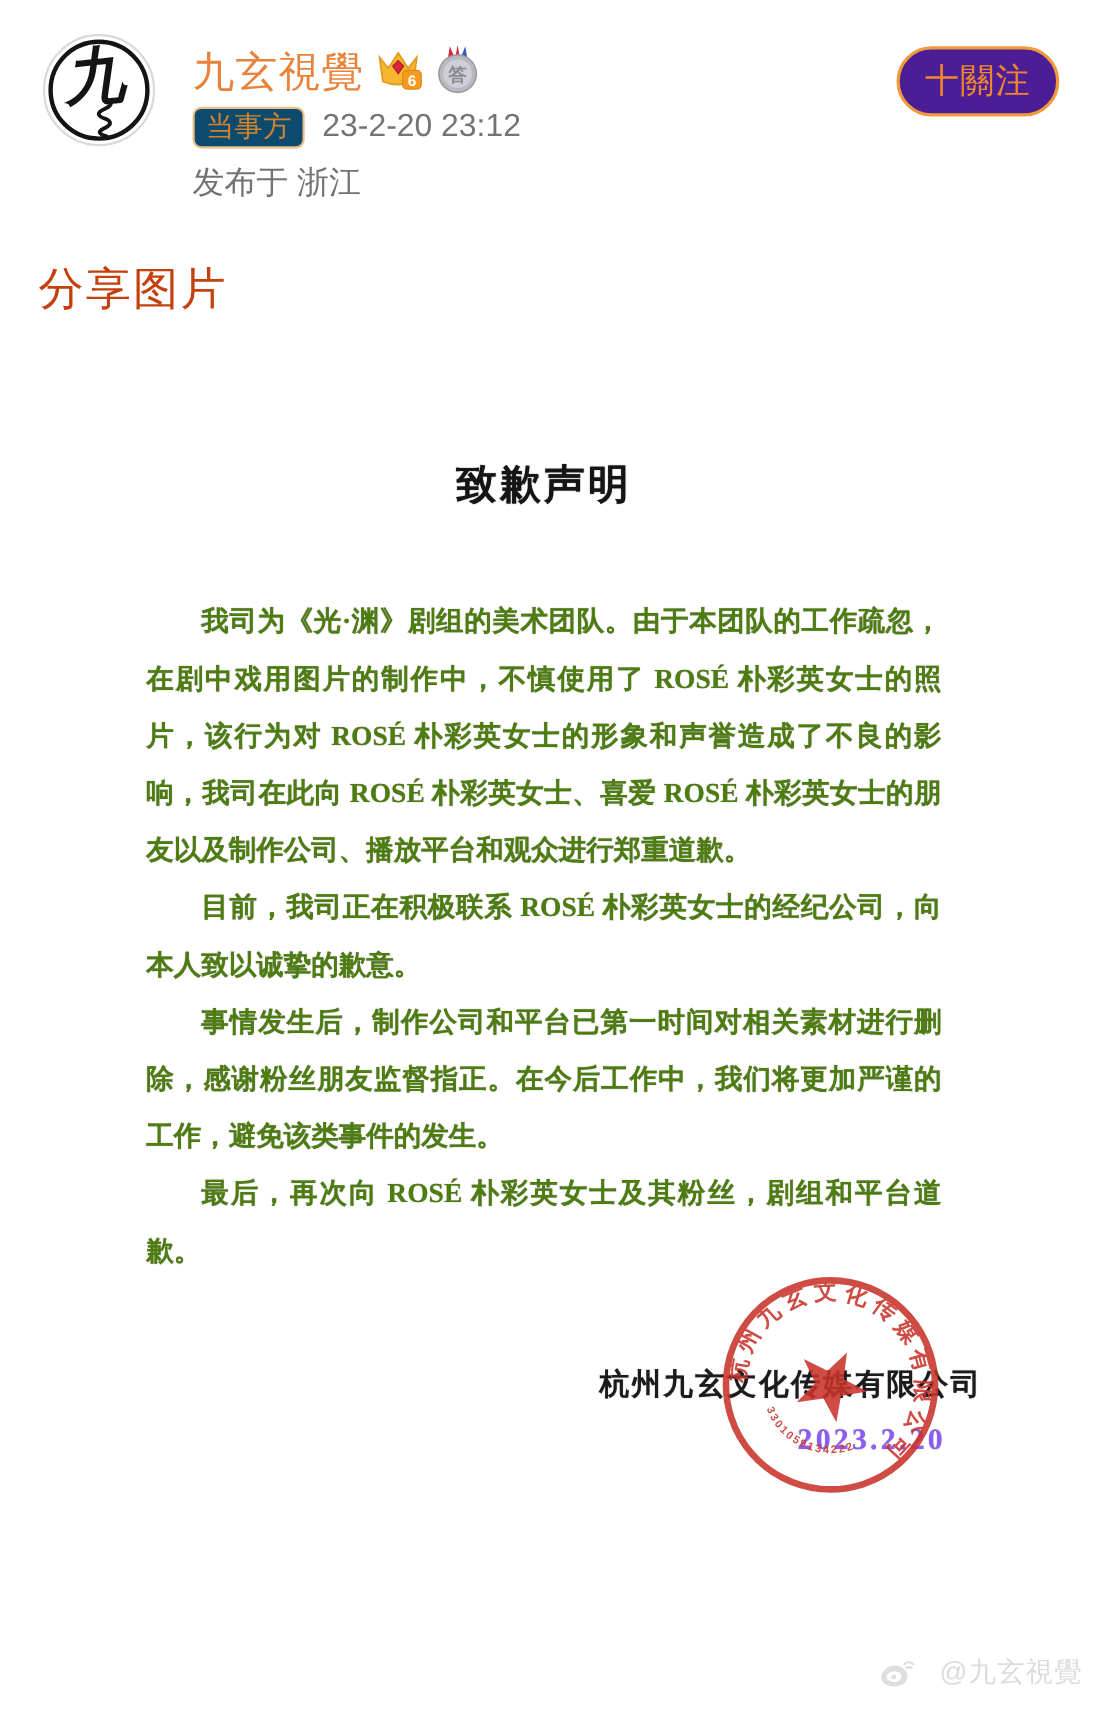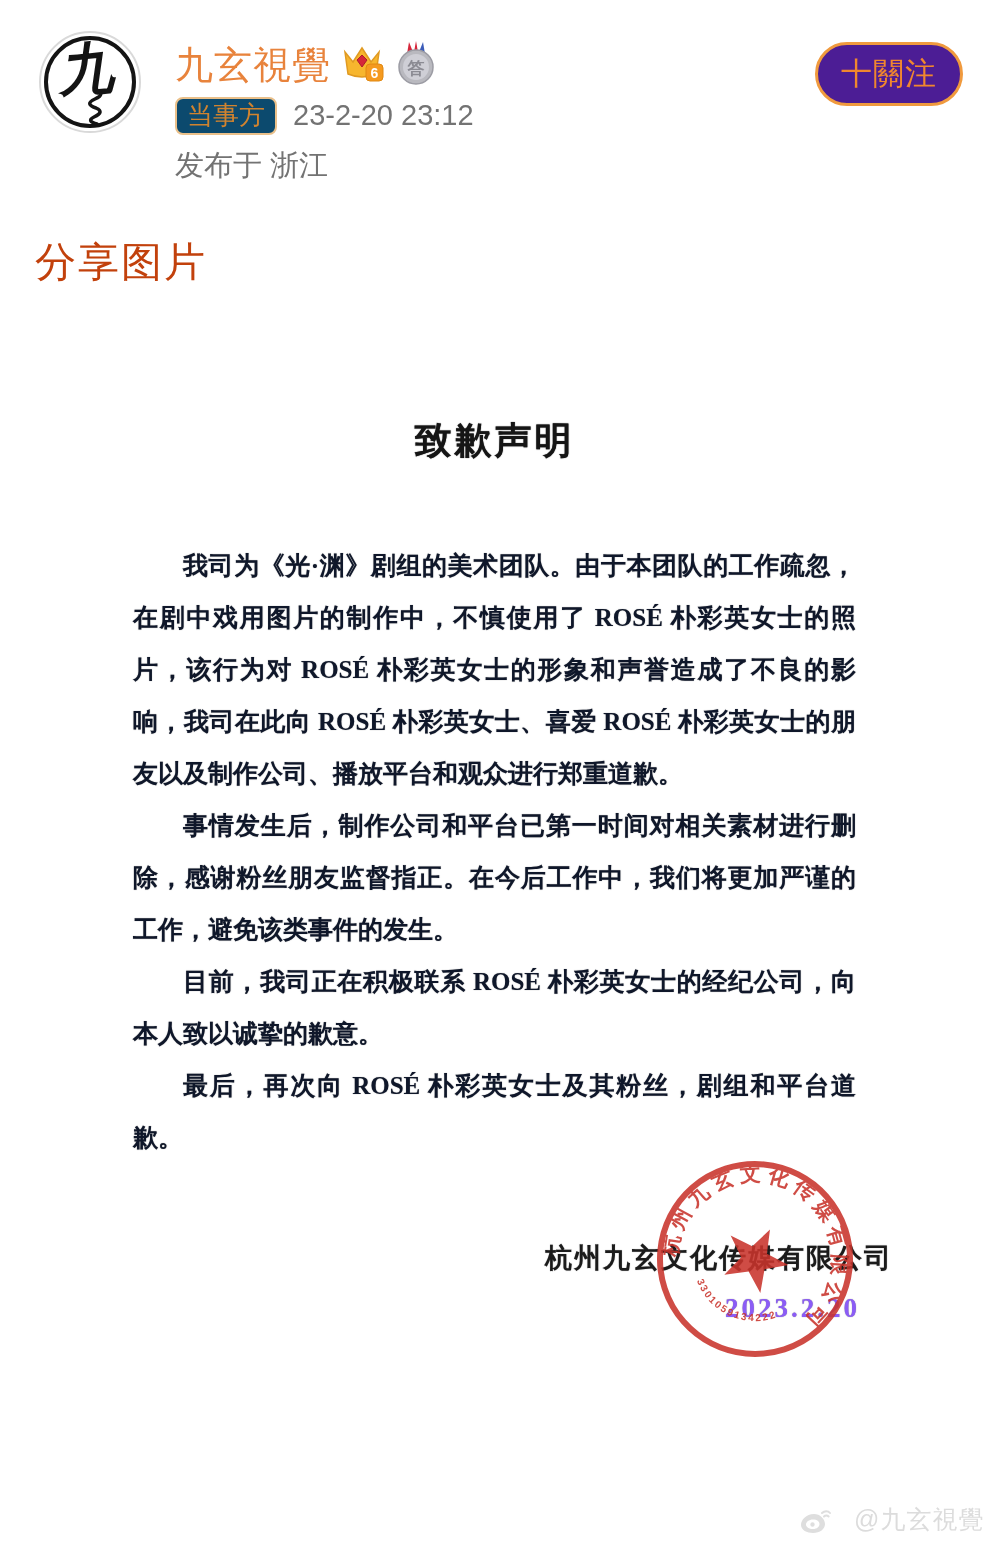--- a/index.html
+++ b/index.html
@@ -30,21 +30,21 @@
   .post-text { position:absolute; left:35px; top:203px; font-size:41px; color:#c2410c; letter-spacing:2px;margin-top:32px; }
   
   .letter { position:absolute; left:0; top:288px; width:940px; height:1283px; cursor:pointer; }
   .letter-title {
     position:absolute; left:133px; top:128px; width:723px; text-align:center;
     font-size:37px; font-weight:800; color:#151515; letter-spacing:3px;
     font-family:"Liberation Sans", sans-serif; text-shadow:0 0 1px #222;
   }
   .letter-body {
     position:absolute; left:133px; top:252px; width:723px;
-    font-family:"Liberation Serif", serif; font-weight:700; color:#0f172a;
+    font-family:"Liberation Serif", serif; font-weight:700; color:#4d7c0f;
     font-size:25px; line-height:52px; text-align:justify;
     text-shadow:0 0 1px rgba(40,40,40,.55);
   }
   .letter-body p { text-indent:2em; margin:0; }
   .letter-signature {
     position:absolute; left:545px; top:952px; font-size:27px; font-weight:700;
     color:#1b1b1b; font-family:"Liberation Serif", serif; letter-spacing:2px;
     text-shadow:0 0 1px rgba(40,40,40,.55);
   }
   .letter-date {
@@ -103,22 +103,22 @@
   <button class="follow-btn">十關注</button>
 
   <div class="post-text">分享图片</div>
 
   <div class="letter">
 
     <div class="letter-title">致歉声明</div>
 
     <div class="letter-body">
       <p>我司为《光·渊》剧组的美术团队。由于本团队的工作疏忽，在剧中戏用图片的制作中，不慎使用了 ROSÉ 朴彩英女士的照片，该行为对 ROSÉ 朴彩英女士的形象和声誉造成了不良的影响，我司在此向 ROSÉ 朴彩英女士、喜爱 ROSÉ 朴彩英女士的朋友以及制作公司、播放平台和观众进行郑重道歉。</p>
+      <p>目前，我司正在积极联系 ROSÉ 朴彩英女士的经纪公司，向本人致以诚挚的歉意。</p>
       <p>事情发生后，制作公司和平台已第一时间对相关素材进行删除，感谢粉丝朋友监督指正。在今后工作中，我们将更加严谨的工作，避免该类事件的发生。</p>
-      <p>目前，我司正在积极联系 ROSÉ 朴彩英女士的经纪公司，向本人致以诚挚的歉意。</p>
       <p>最后，再次向 ROSÉ 朴彩英女士及其粉丝，剧组和平台道歉。</p>
     </div>
 
     <div class="letter-signature">杭州九玄文化传媒有限公司</div>
     <div class="letter-date">2023.2.20</div>
 
     <svg class="seal" viewBox="0 0 210 210">
       <g transform="rotate(27 105 105)">
         <circle cx="105" cy="105" r="95" fill="none" stroke="#c9342c" stroke-width="6"></circle>
         <defs>

